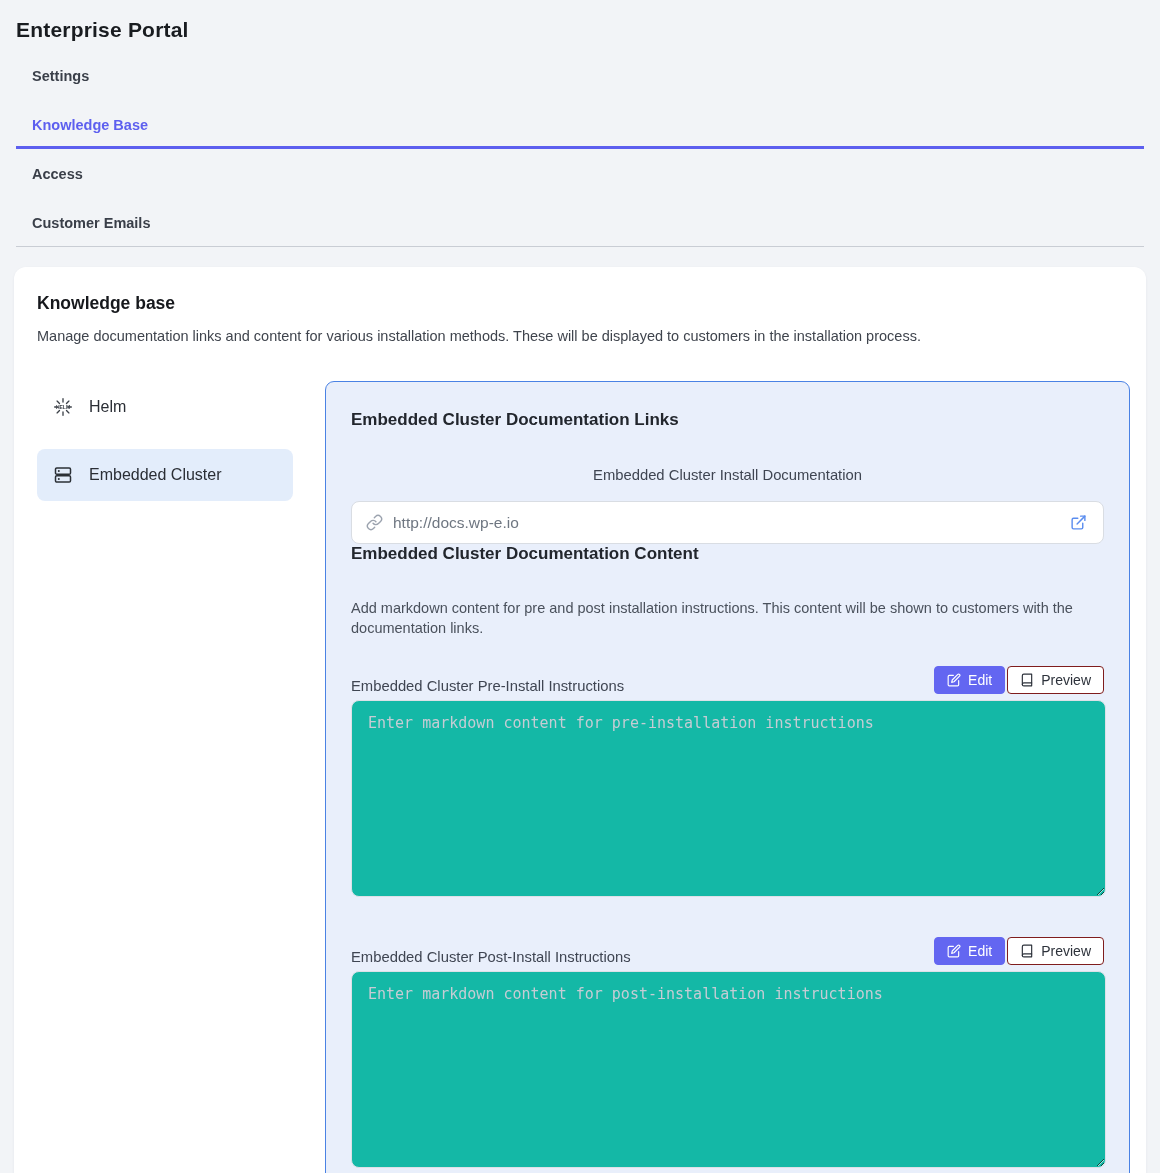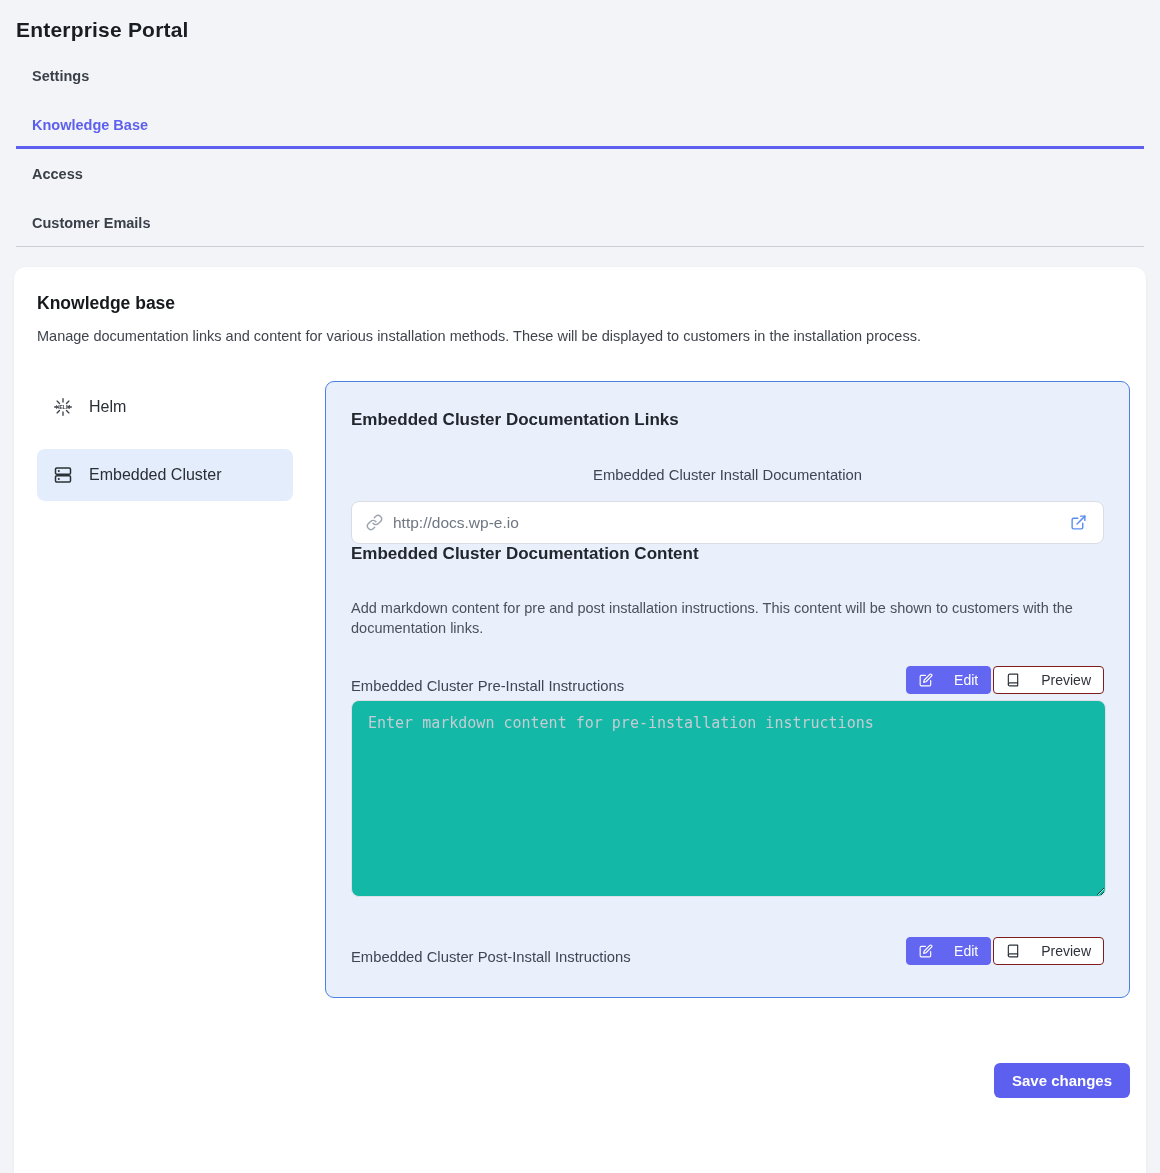--- a/index.html
+++ b/index.html
@@ -84,21 +84,21 @@
     margin-top: 34px; font-size: 14.5px; color: #4a515c;
     line-height: 20px; max-width: 750px;
   }
   .editor-block { margin-top: 28px; }
   .editor-head {
     display: flex; align-items: flex-end; justify-content: space-between;
     margin-bottom: 6px;
   }
   .mode-group { display: flex; gap: 2px; }
   .mode-btn {
-    display: flex; align-items: center; gap: 21px;
+    display: flex; align-items: center; gap: 7px;
     font-size: 14px; padding: 5px 12px; cursor: pointer;
     border-radius: 4px; height: 28px;
     font-family: "Liberation Sans", sans-serif;
     text-align: right;
   }
   .mode-btn.active-mode {
     background: #6366f1; color: #fff; border: 1px solid #6366f1;
   }
   .mode-btn.inactive-mode {
     background: #fff; color: #2d323b; border: 1px solid #7f1d1d;
@@ -233,20 +233,21 @@
             </button>
             <button class="mode-btn inactive-mode">
               <svg width="14" height="14" viewBox="0 0 24 24" fill="none" stroke="#2d323b" stroke-width="2" stroke-linecap="round" stroke-linejoin="round">
                 <path d="M4 19.5A2.5 2.5 0 0 1 6.5 17H20"></path>
                 <path d="M6.5 2H20v20H6.5A2.5 2.5 0 0 1 4 19.5v-15A2.5 2.5 0 0 1 6.5 2z"></path>
               </svg>
               <span>Preview</span>
             </button>
           </div>
         </div>
+        <textarea class="md-area" placeholder="Enter markdown content for post-installation instructions" style=""></textarea>
       </div>
     </div>
   </div>
 
   <div class="save-row">
     <button class="save-btn">Save changes</button>
   </div>
 </div>
 
 </body></html>

